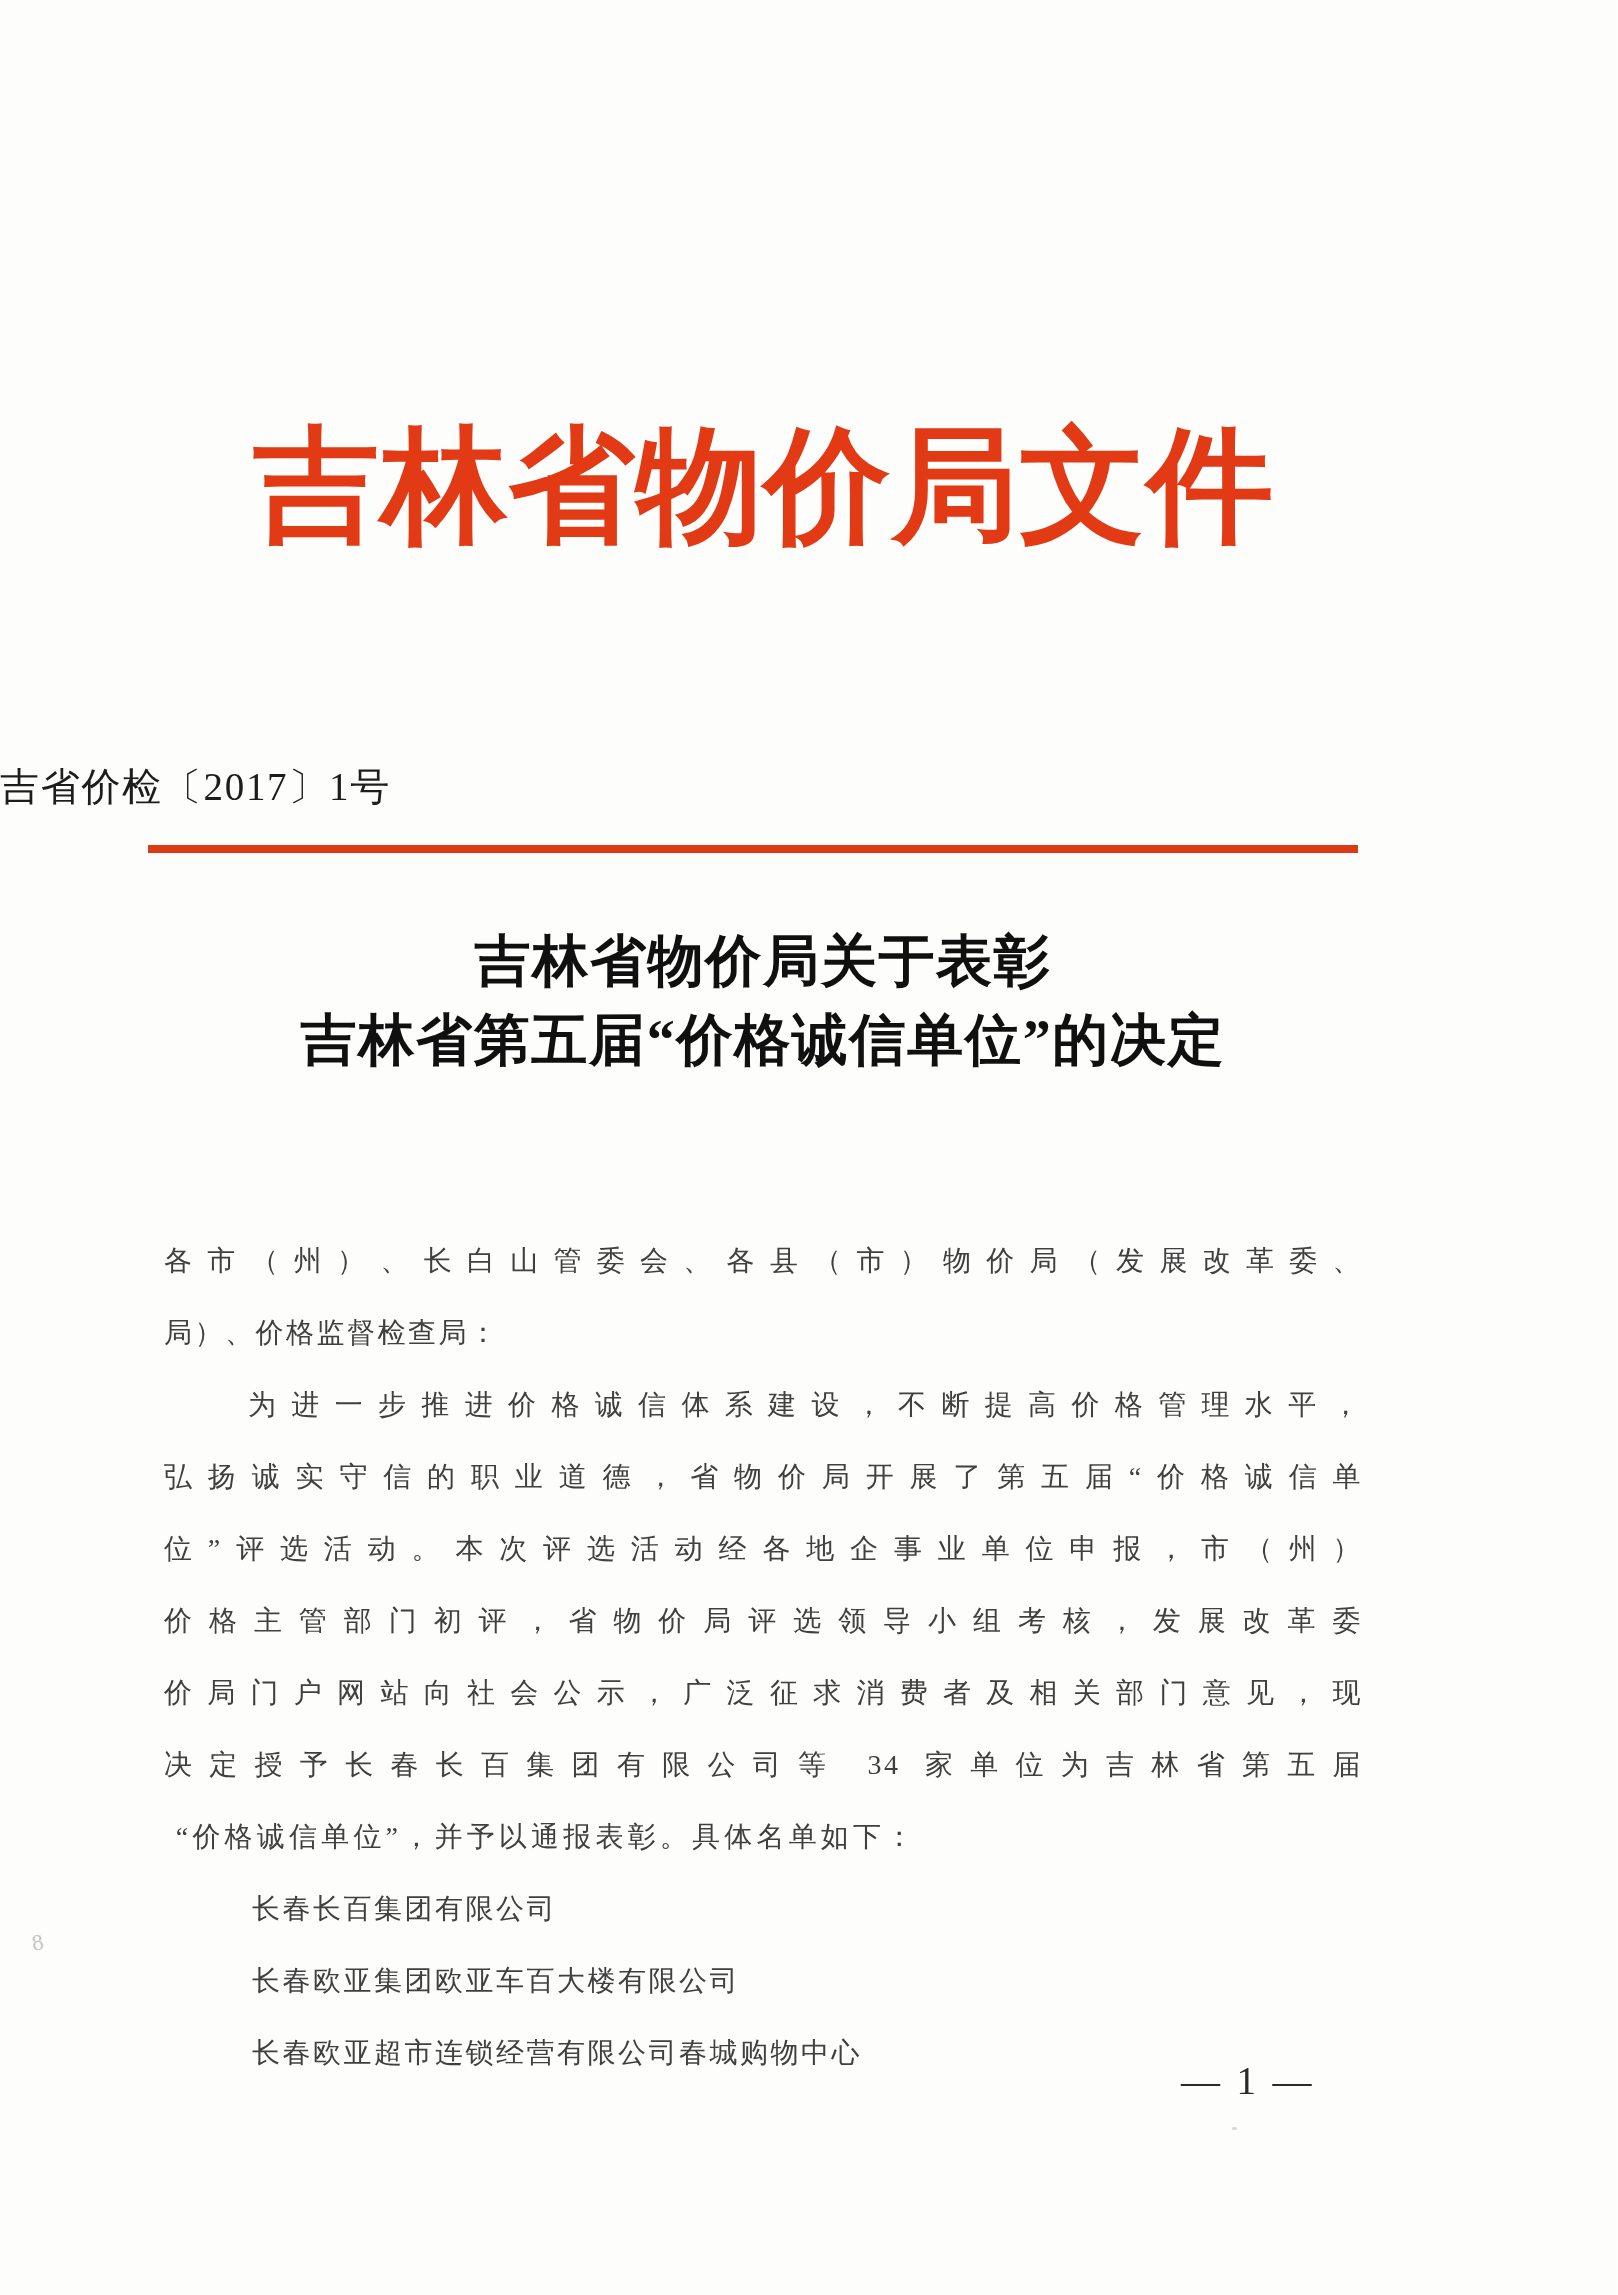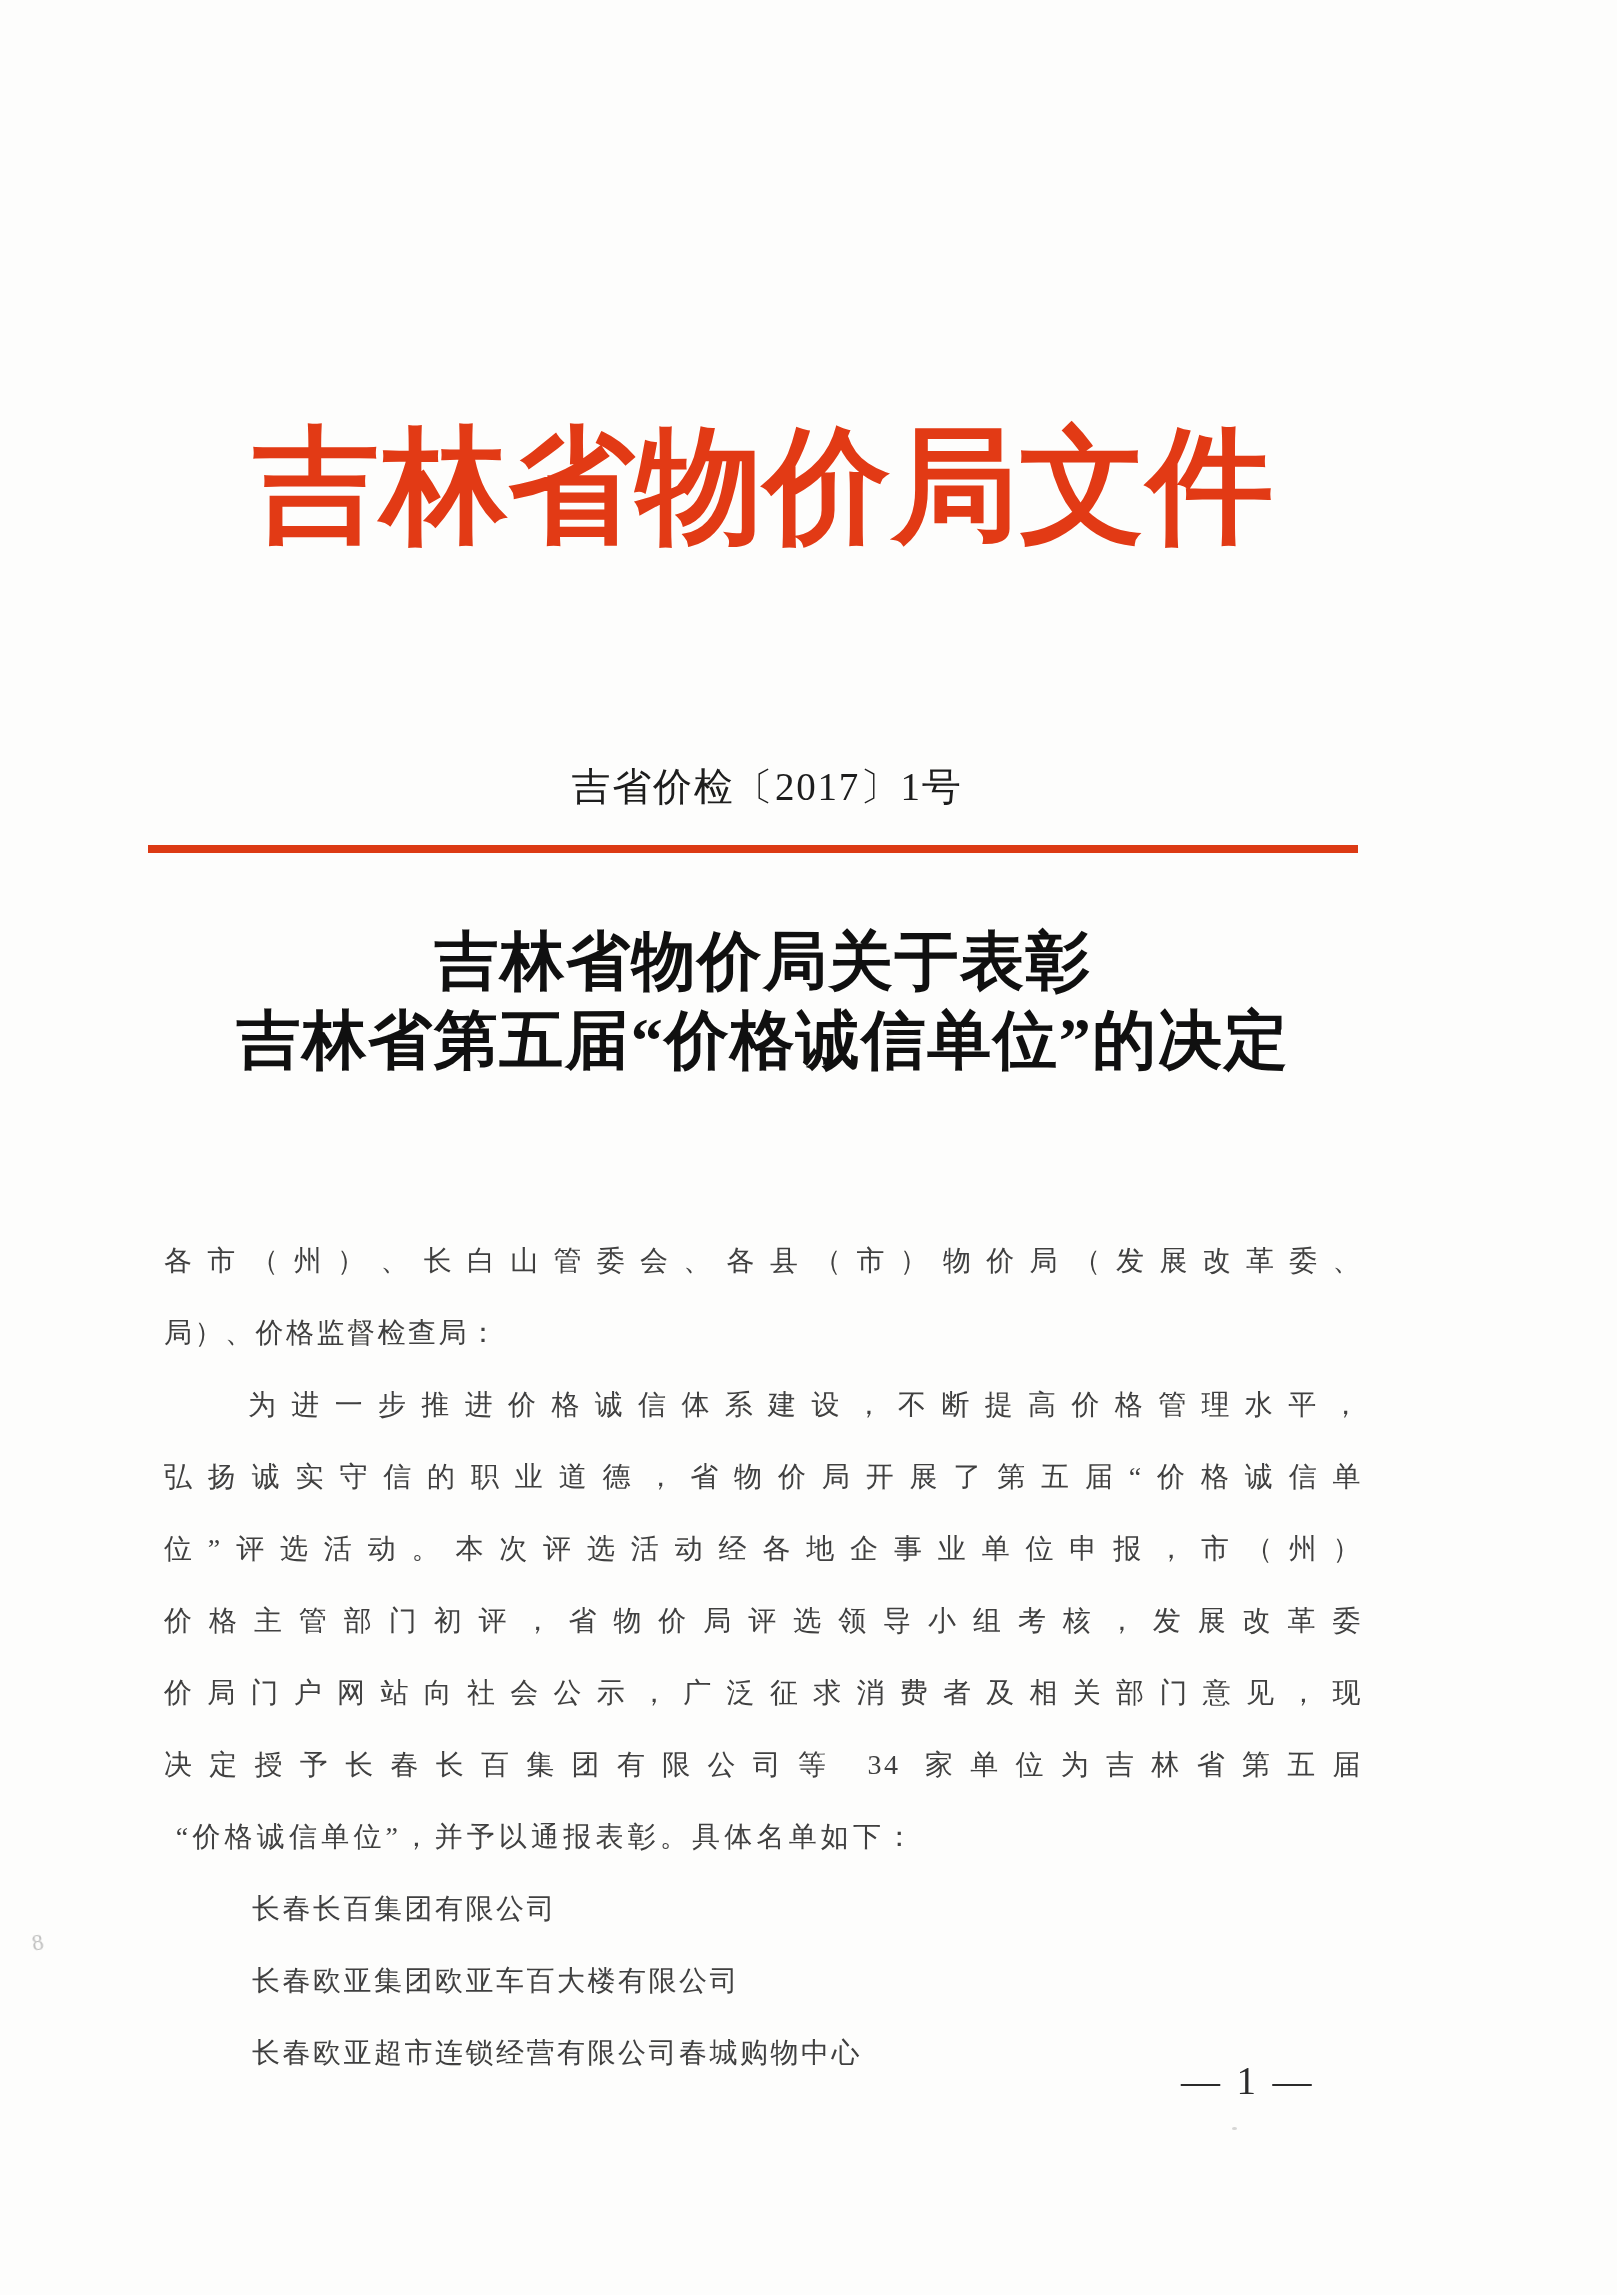--- a/index.html
+++ b/index.html
@@ -30,21 +30,21 @@
     letter-spacing: 1.7px;
     white-space: nowrap;
   }
 
   
   .doc-number {
     position: absolute;
     top: 761px;
     left: 0;
     width: 1534px;
-    text-align: center;
+    text-align: left;
     font-size: 39px;
     line-height: 52px;
     letter-spacing: 1.7px;
     color: #1d1d1d;
   }
 
   
   .red-rule {
     position: absolute;
     top: 845px;
@@ -54,21 +54,21 @@
   }
 
   
   .main-title {
     position: absolute;
     top: 922px;
     left: 0;
     width: 1526px;
     text-align: center;
     font-weight: bold;
-    font-size: 64px;
+    font-size: 56px;
     line-height: 79px;
     letter-spacing: 1.7px;
     color: #101010;
   }
 
   
   .body-text {
     position: absolute;
     top: 1225px;
     left: 164px;

